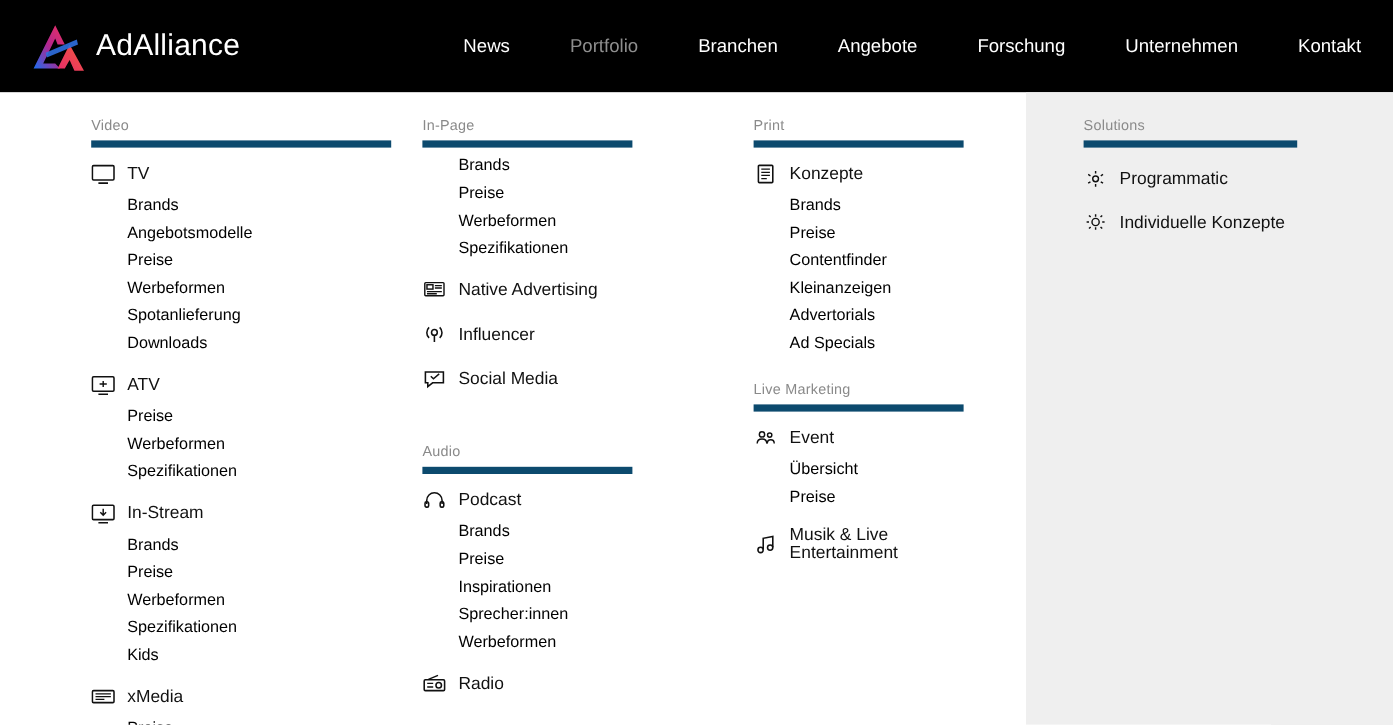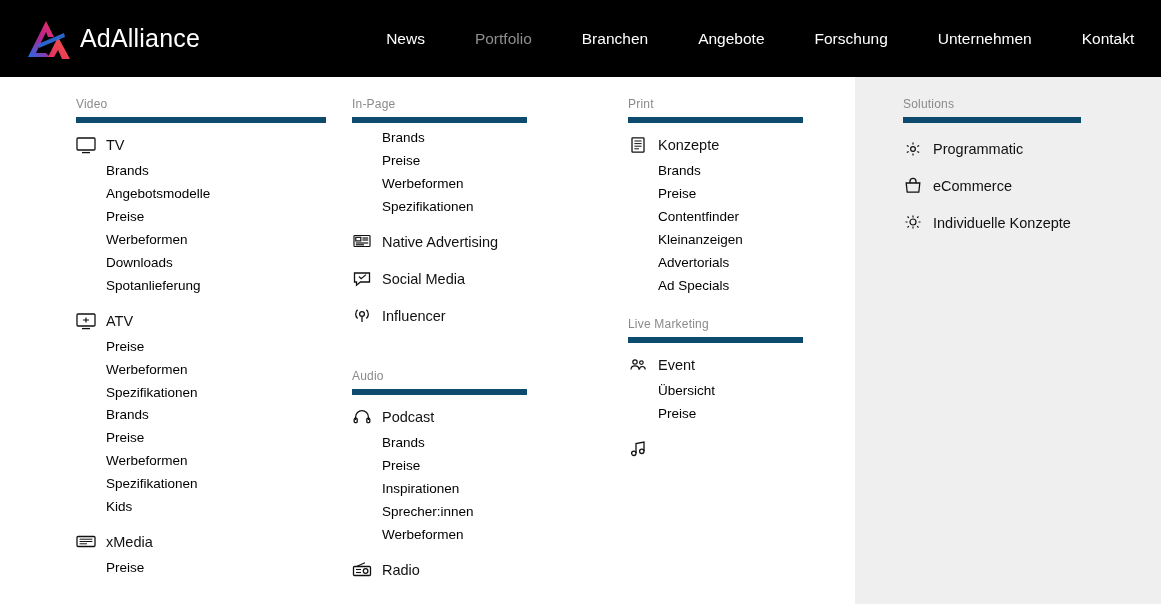--- a/index.html
+++ b/index.html
@@ -180,37 +180,47 @@
             <rect x="1" y="2" width="18" height="12" rx="1"></rect>
               <line x1="6" y1="16.6" x2="14" y2="16.6"></line>
           </svg>
         </span>
         <span class="elabel">TV</span>
       </div>
       <div class="sub first">Brands</div>
       <div class="sub">Angebotsmodelle</div>
       <div class="sub">Preise</div>
       <div class="sub">Werbeformen</div>
+      <div class="sub">Spotanlieferung</div>
       <div class="sub">Downloads</div>
-      <div class="sub">Spotanlieferung</div>
 
       <div class="entry" style="margin-top:18px">
         <span class="eicon">
           <svg width="20" height="18" viewBox="0 0 20 18" fill="none" stroke="#111" stroke-width="1.3">
             <rect x="1" y="2" width="18" height="12" rx="1"></rect>
               <path d="M7 8h6M10 5.5v5" stroke-width="1.2"></path>
             <line x1="6" y1="16.6" x2="14" y2="16.6"></line>
           </svg>
         </span>
         <span class="elabel">ATV</span>
       </div>
       <div class="sub first">Preise</div>
       <div class="sub">Werbeformen</div>
       <div class="sub">Spezifikationen</div>
 
+      <div class="entry" style="margin-top:18px">
+        <span class="eicon">
+          <svg width="20" height="18" viewBox="0 0 20 18" fill="none" stroke="#111" stroke-width="1.3">
+            <rect x="1" y="2" width="18" height="12" rx="1"></rect>
+            <path d="M10 5v5M7.6 7.8 10 10.3 12.4 7.8" stroke-width="1.2"></path>
+            <line x1="6" y1="16.6" x2="14" y2="16.6"></line>
+          </svg>
+        </span>
+        <span class="elabel">In-Stream</span>
+      </div>
       <div class="sub first">Brands</div>
       <div class="sub">Preise</div>
       <div class="sub">Werbeformen</div>
       <div class="sub">Spezifikationen</div>
       <div class="sub">Kids</div>
 
       <div class="entry" style="margin-top:18px">
         <span class="eicon">
           <svg width="20" height="18" viewBox="0 0 20 18" fill="none" stroke="#111" stroke-width="1.3">
             <rect x="1" y="3.5" width="18" height="10" rx="1"></rect>
@@ -243,36 +253,36 @@
             <line x1="3.8" y1="10" x2="16.2" y2="10"></line>
             <line x1="3.8" y1="11.8" x2="12" y2="11.8"></line>
           </svg>
         </span>
         <span class="elabel">Native Advertising</span>
       </div>
 
       <div class="entry" style="margin-top:16px">
         <span class="eicon">
           <svg width="20" height="18" viewBox="0 0 20 18" fill="none" stroke="#111" stroke-width="1.3">
-            <path d="M2.5 3h15v9h-9l-4 3.2V12h-2z"></path>
-            <path d="M7 6.5l2.2 2.2L14 4.6" stroke-width="1.2"></path>
-          </svg>
-        </span>
-        <span class="elabel">Social Media</span>
-      </div>
-
-      <div class="entry" style="margin-top:16px">
-        <span class="eicon">
-          <svg width="20" height="18" viewBox="0 0 20 18" fill="none" stroke="#111" stroke-width="1.3">
             <circle cx="10" cy="7" r="2.4"></circle>
             <path d="M5.6 11.6A6 6 0 0 1 5.6 2.8M14.4 2.8a6 6 0 0 1 0 8.8"></path>
             <path d="M10 9.4v5.6"></path>
           </svg>
         </span>
         <span class="elabel">Influencer</span>
+      </div>
+
+      <div class="entry" style="margin-top:16px">
+        <span class="eicon">
+          <svg width="20" height="18" viewBox="0 0 20 18" fill="none" stroke="#111" stroke-width="1.3">
+            <path d="M2.5 3h15v9h-9l-4 3.2V12h-2z"></path>
+            <path d="M7 6.5l2.2 2.2L14 4.6" stroke-width="1.2"></path>
+          </svg>
+        </span>
+        <span class="elabel">Social Media</span>
       </div>
 
       <div class="sec-title" style="margin-top:42px">Audio</div>
 
       <div class="entry">
         <span class="eicon">
           <svg width="20" height="18" viewBox="0 0 20 18" fill="none" stroke="#111" stroke-width="1.3">
             <path d="M3.6 12V9a6.4 6.4 0 0 1 12.8 0v3"></path>
             <rect x="2.2" y="10.2" width="3" height="4.4" rx="1.2"></rect>
             <rect x="14.8" y="10.2" width="3" height="4.4" rx="1.2"></rect>
@@ -339,47 +349,39 @@
       <div class="sub">Preise</div>
 
       <div class="entry" style="margin-top:18px">
         <span class="eicon">
           <svg width="20" height="18" viewBox="0 0 20 18" fill="none" stroke="#111" stroke-width="1.3">
             <path d="M8 13V3.6l8-1.6V11"></path>
             <circle cx="5.8" cy="13.3" r="2.2"></circle>
               <circle cx="13.8" cy="11.3" r="2.2"></circle>
           </svg>
         </span>
+        <span class="elabel two-line" style="max-width:96px; display:inline-block;">Musik &amp; Live Entertainment</span>
       </div>
     </div>
 
     <div class="col col-solutions">
       <div class="sec-title">Solutions</div>
 
 
 
       <div class="entry" style="margin-top:16px">
         <span class="eicon">
           <svg width="20" height="18" viewBox="0 0 20 18" fill="none" stroke="#111" stroke-width="1.2">
             <circle cx="10" cy="9" r="2.4"></circle>
             <path d="M10 2.4v2.2M10 13.4v2.2M3.8 5.4l1.9 1.1M14.3 11.5l1.9 1.1M3.8 12.6l1.9-1.1M14.3 6.5l1.9-1.1"></path>
           </svg>
         </span>
         <span class="elabel">Programmatic</span>
       </div>
 
-      <div class="entry" style="margin-top:16px">
-        <span class="eicon">
-          <svg width="20" height="18" viewBox="0 0 20 18" fill="none" stroke="#111" stroke-width="1.3">
-            <path d="M3.2 6h13.6l-1 9.2H4.2z"></path>
-            <path d="M7 6V4.4a3 3 0 0 1 6 0V6"></path>
-          </svg>
-        </span>
-        <span class="elabel">eCommerce</span>
-      </div>
 
       <div class="entry" style="margin-top:16px">
         <span class="eicon">
           <svg width="20" height="18" viewBox="0 0 20 18" fill="none" stroke="#111" stroke-width="1.2">
             <circle cx="10" cy="8" r="3"></circle>
             <path d="M10 1.6v2M10 12.4v2M4.5 8h-2M17.5 8h-2M5.9 3.9 4.5 2.5M15.5 13.5 14.1 12.1M14.1 3.9l1.4-1.4M4.5 13.5l1.4-1.4"></path>
           </svg>
         </span>
         <span class="elabel">Individuelle Konzepte</span>
       </div>

